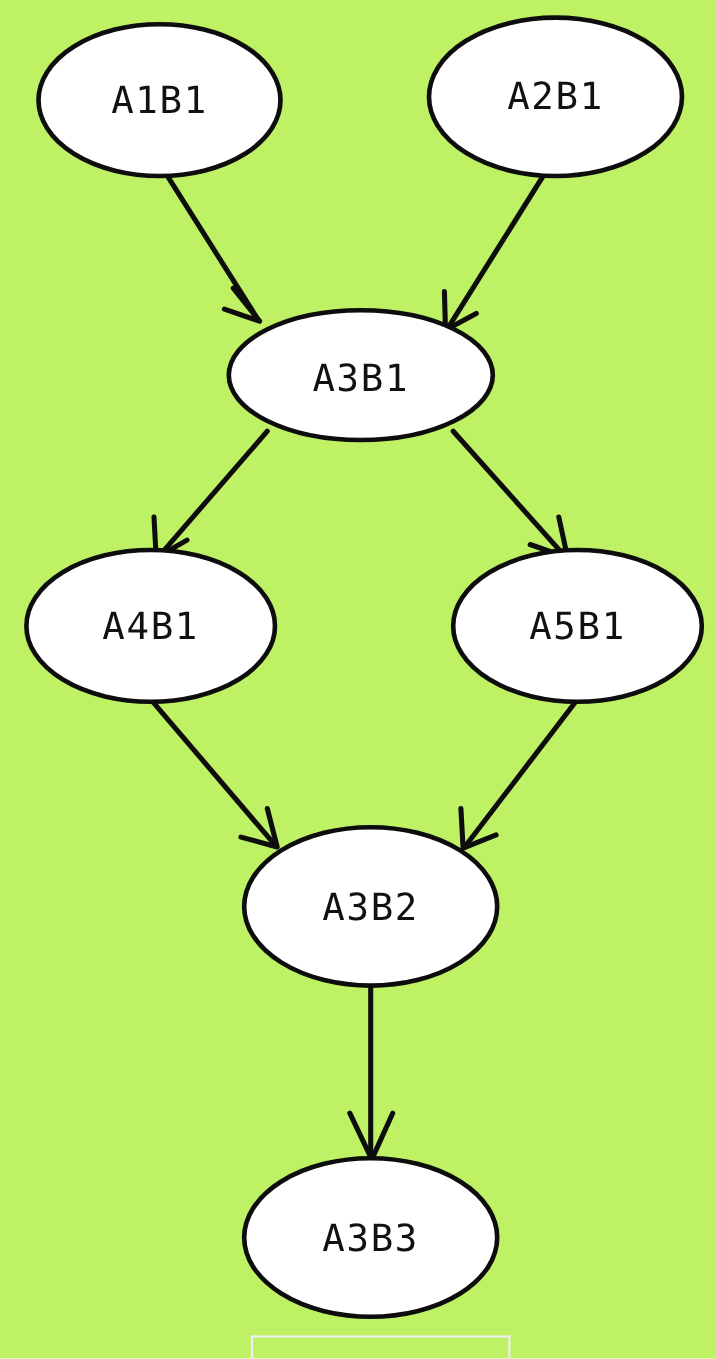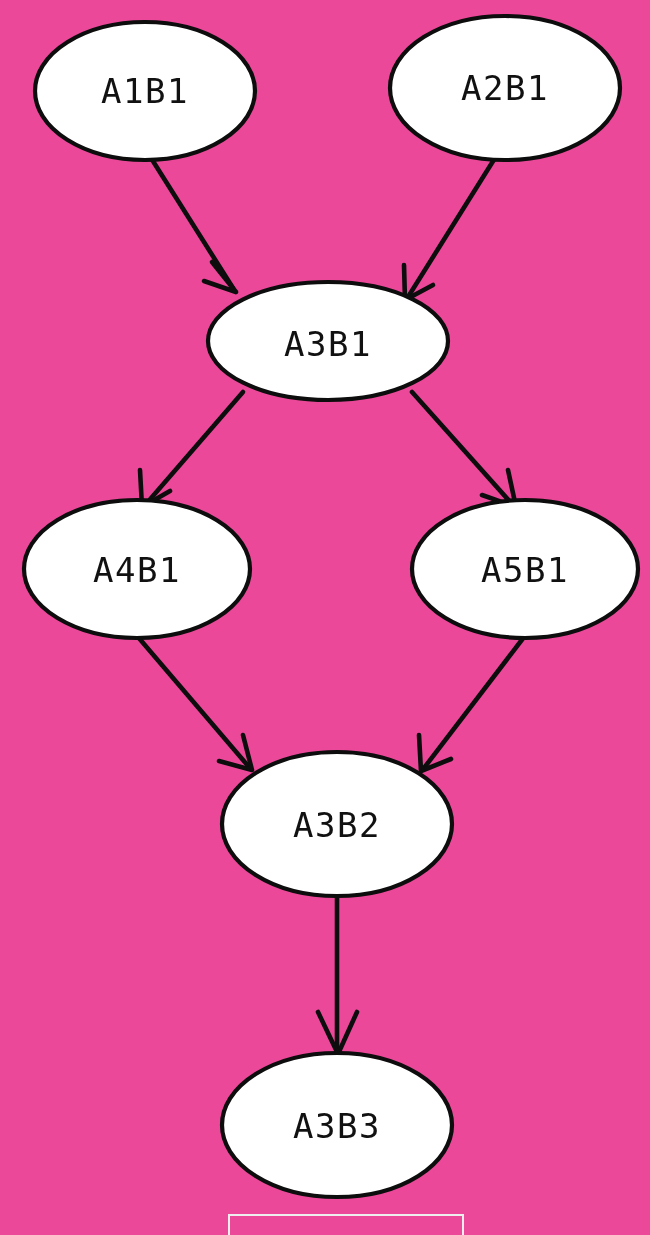--- a/index.html
+++ b/index.html
@@ -11,21 +11,21 @@
   body {
     width: 650px;
     height: 1235px;
     font-family: "Liberation Sans", sans-serif;
     overflow: hidden;
   }
   #diagram-root {
     position: relative;
     width: 650px;
     height: 1235px;
-    background: #ec4899;
+    background: #bef264;
   }
   #graph-svg {
     position: absolute;
     top: 0;
     left: 0;
     width: 650px;
     height: 1235px;
     display: block;
   }
   .node-ellipse {

